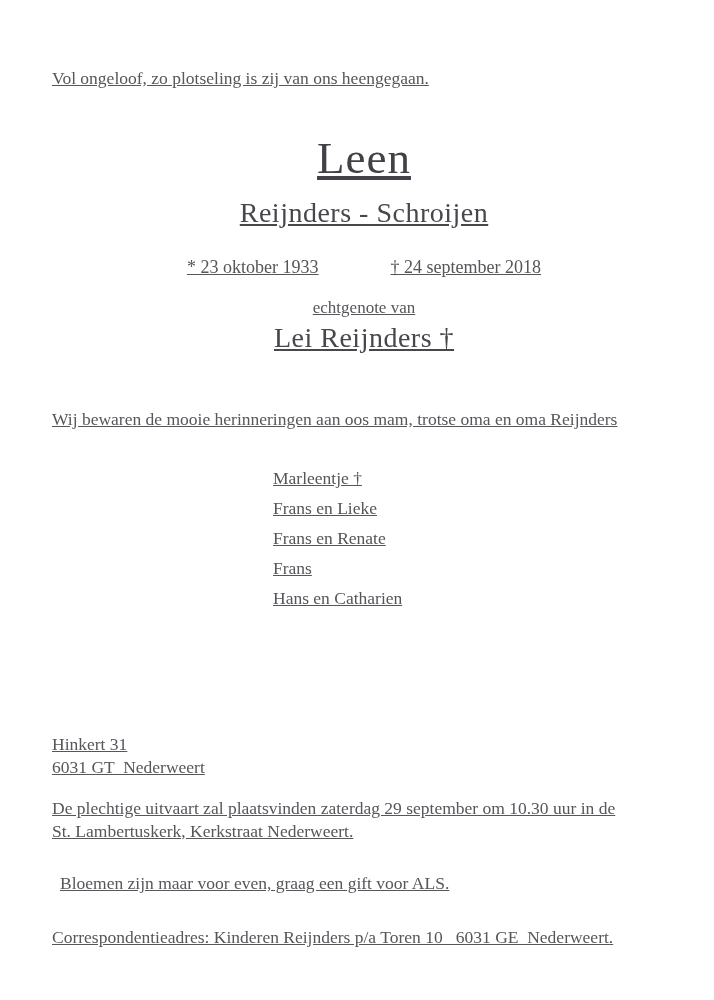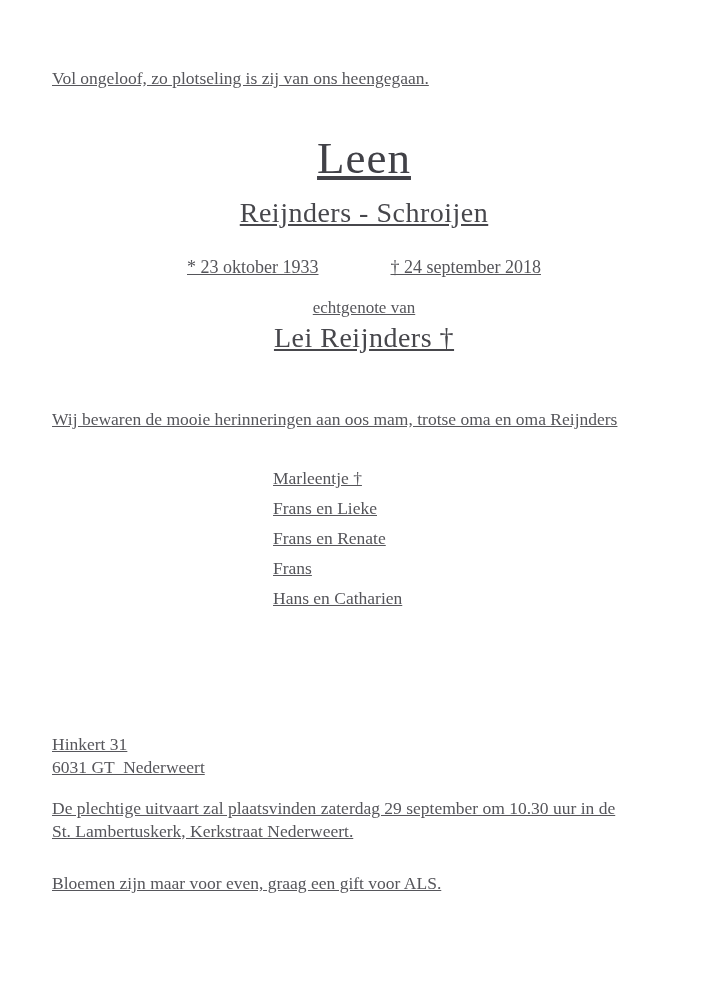--- a/index.html
+++ b/index.html
@@ -100,18 +100,19 @@
   <div class="abs body-text" style="top:733px; left:52px;">
     <div class="pre">Hinkert 31</div>
     <div class="pre">6031 GT  Nederweert</div>
   </div>
 
   <div class="abs body-text" style="top:797px; left:52px;">
     <div>De plechtige uitvaart zal plaatsvinden zaterdag 29 september om 10.30 uur in de</div>
     <div>St. Lambertuskerk, Kerkstraat Nederweert.</div>
   </div>
 
-  <div class="abs body-text" style="top:872px; left:52px;">
+  <div class="abs body-text" style="top:872px; left:60px;">
     <div>Bloemen zijn maar voor even, graag een gift voor ALS.</div>
   </div>
 
+  <div class="abs body-text pre" style="top:926px; left:52px;">Correspondentieadres: Kinderen Reijnders p/a Toren 10   6031 GE  Nederweert.</div>
 
 </div>
 
 </body></html>

